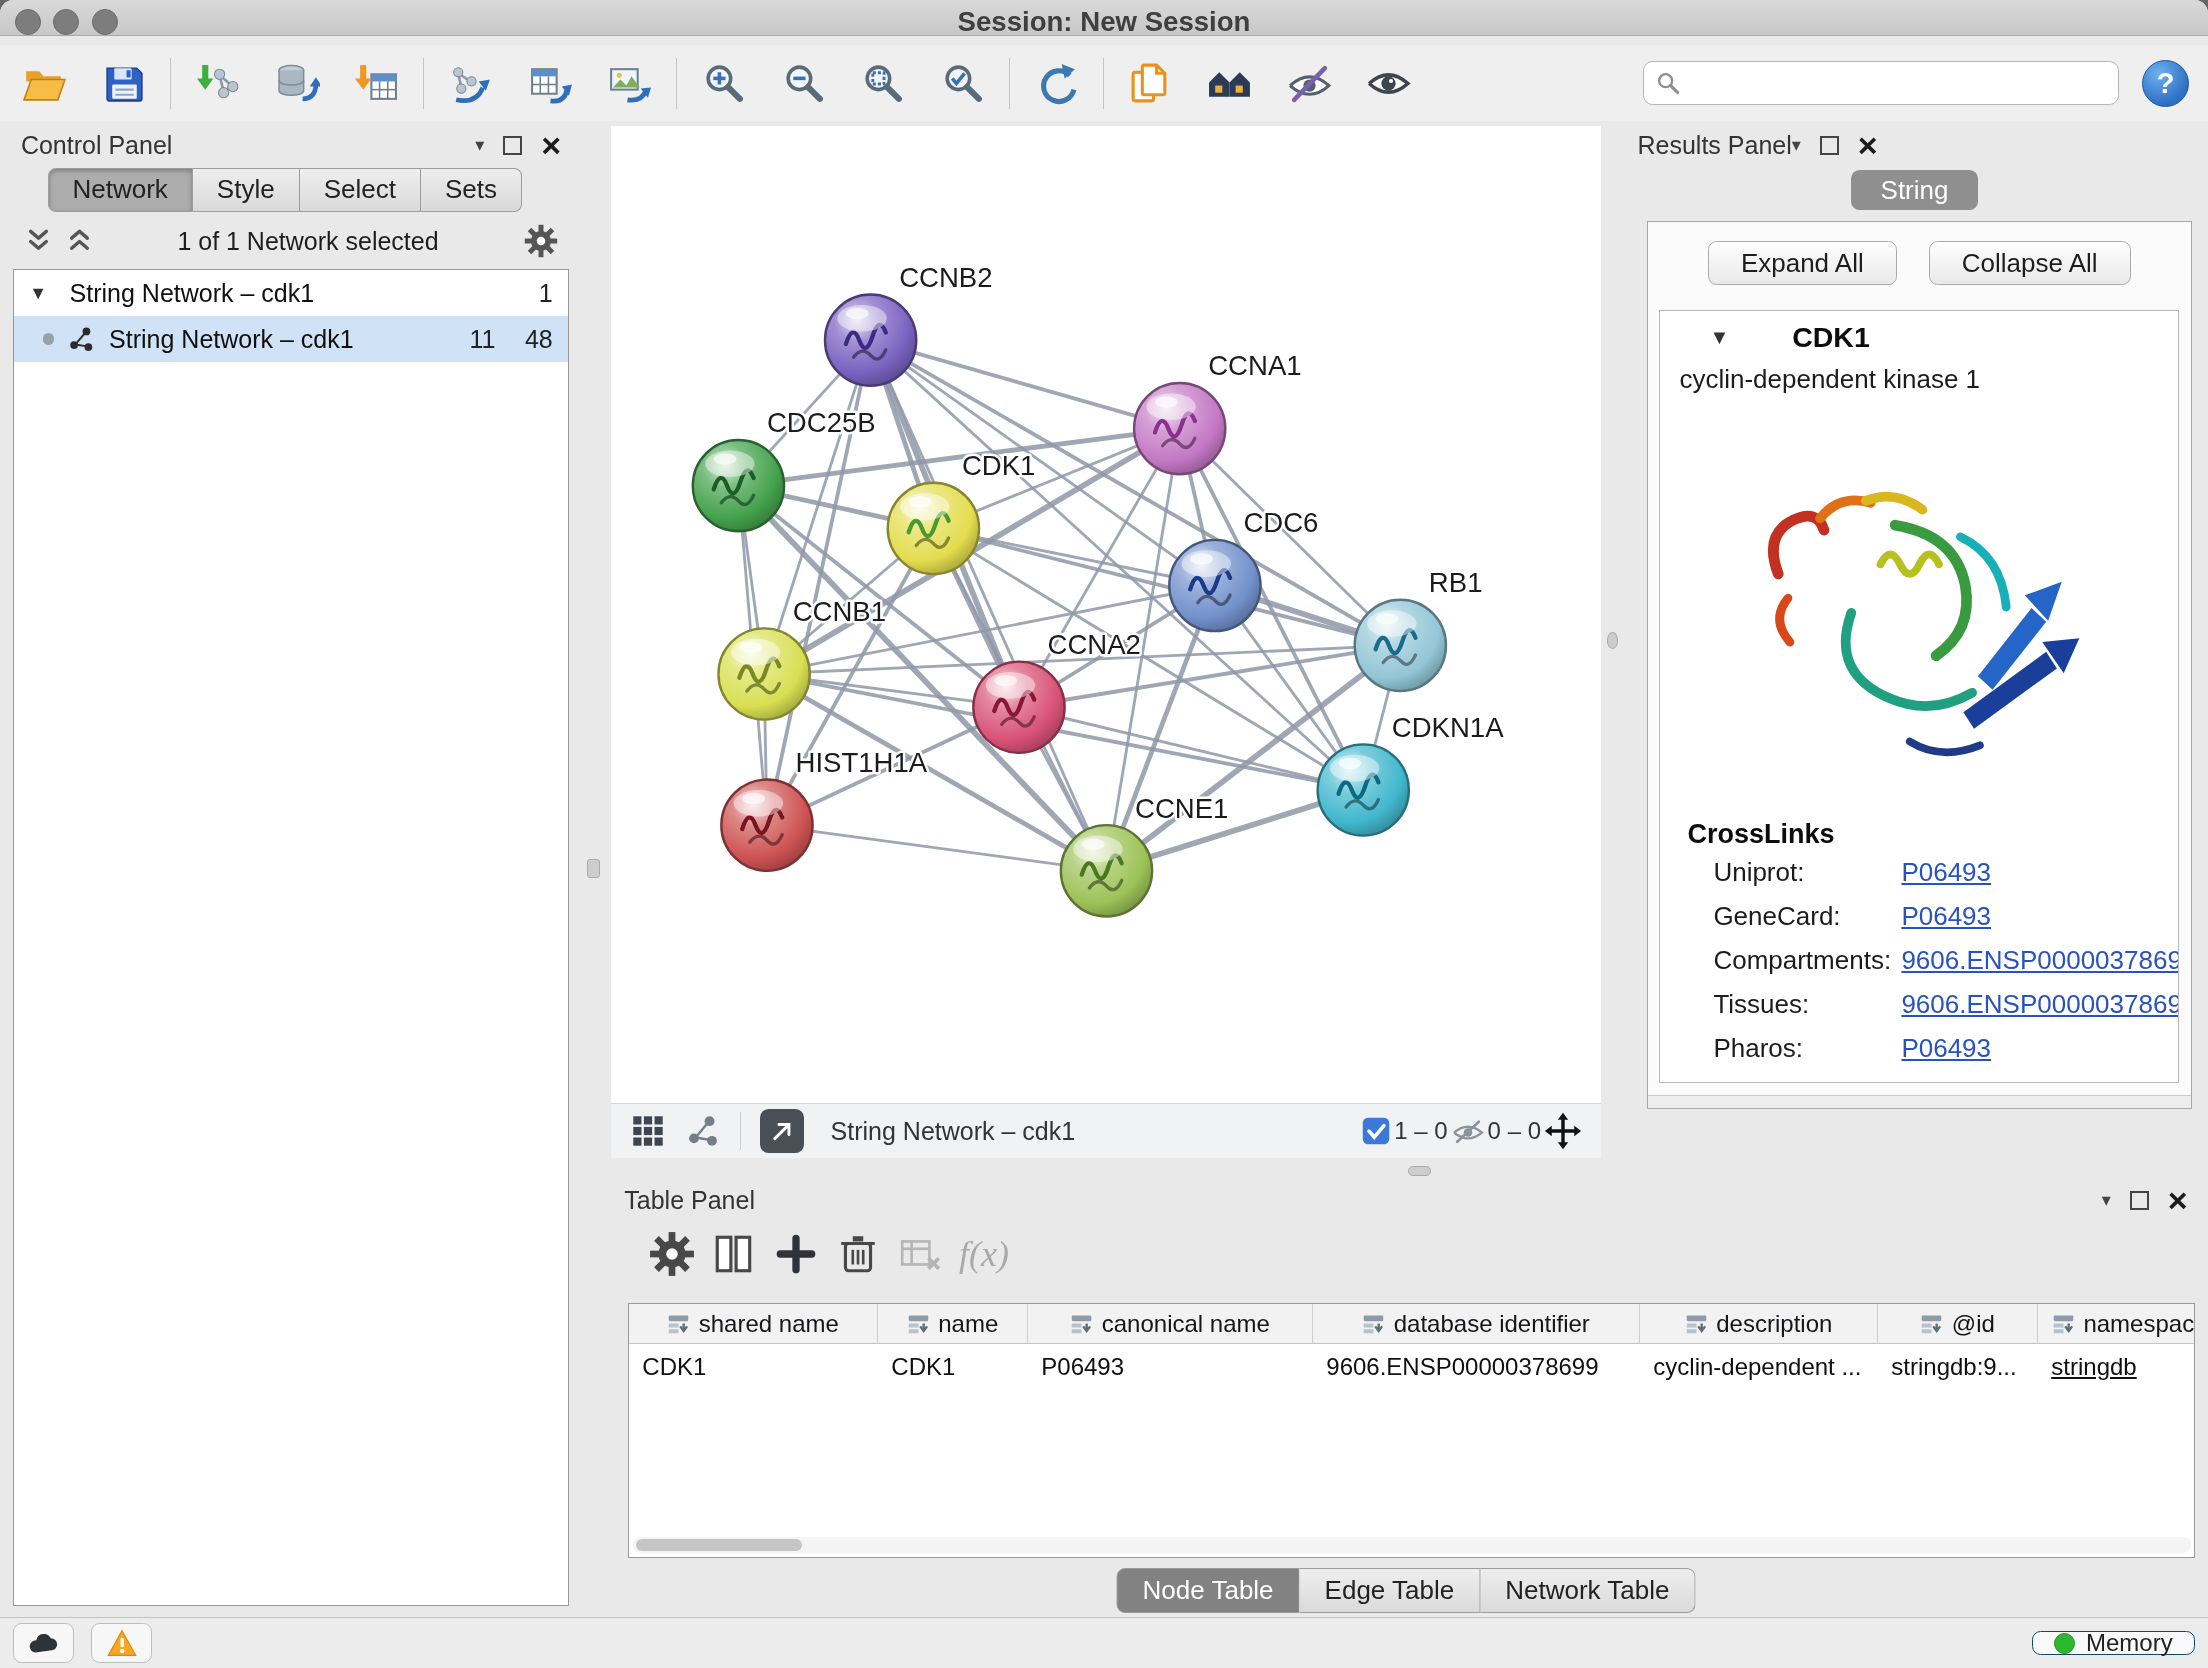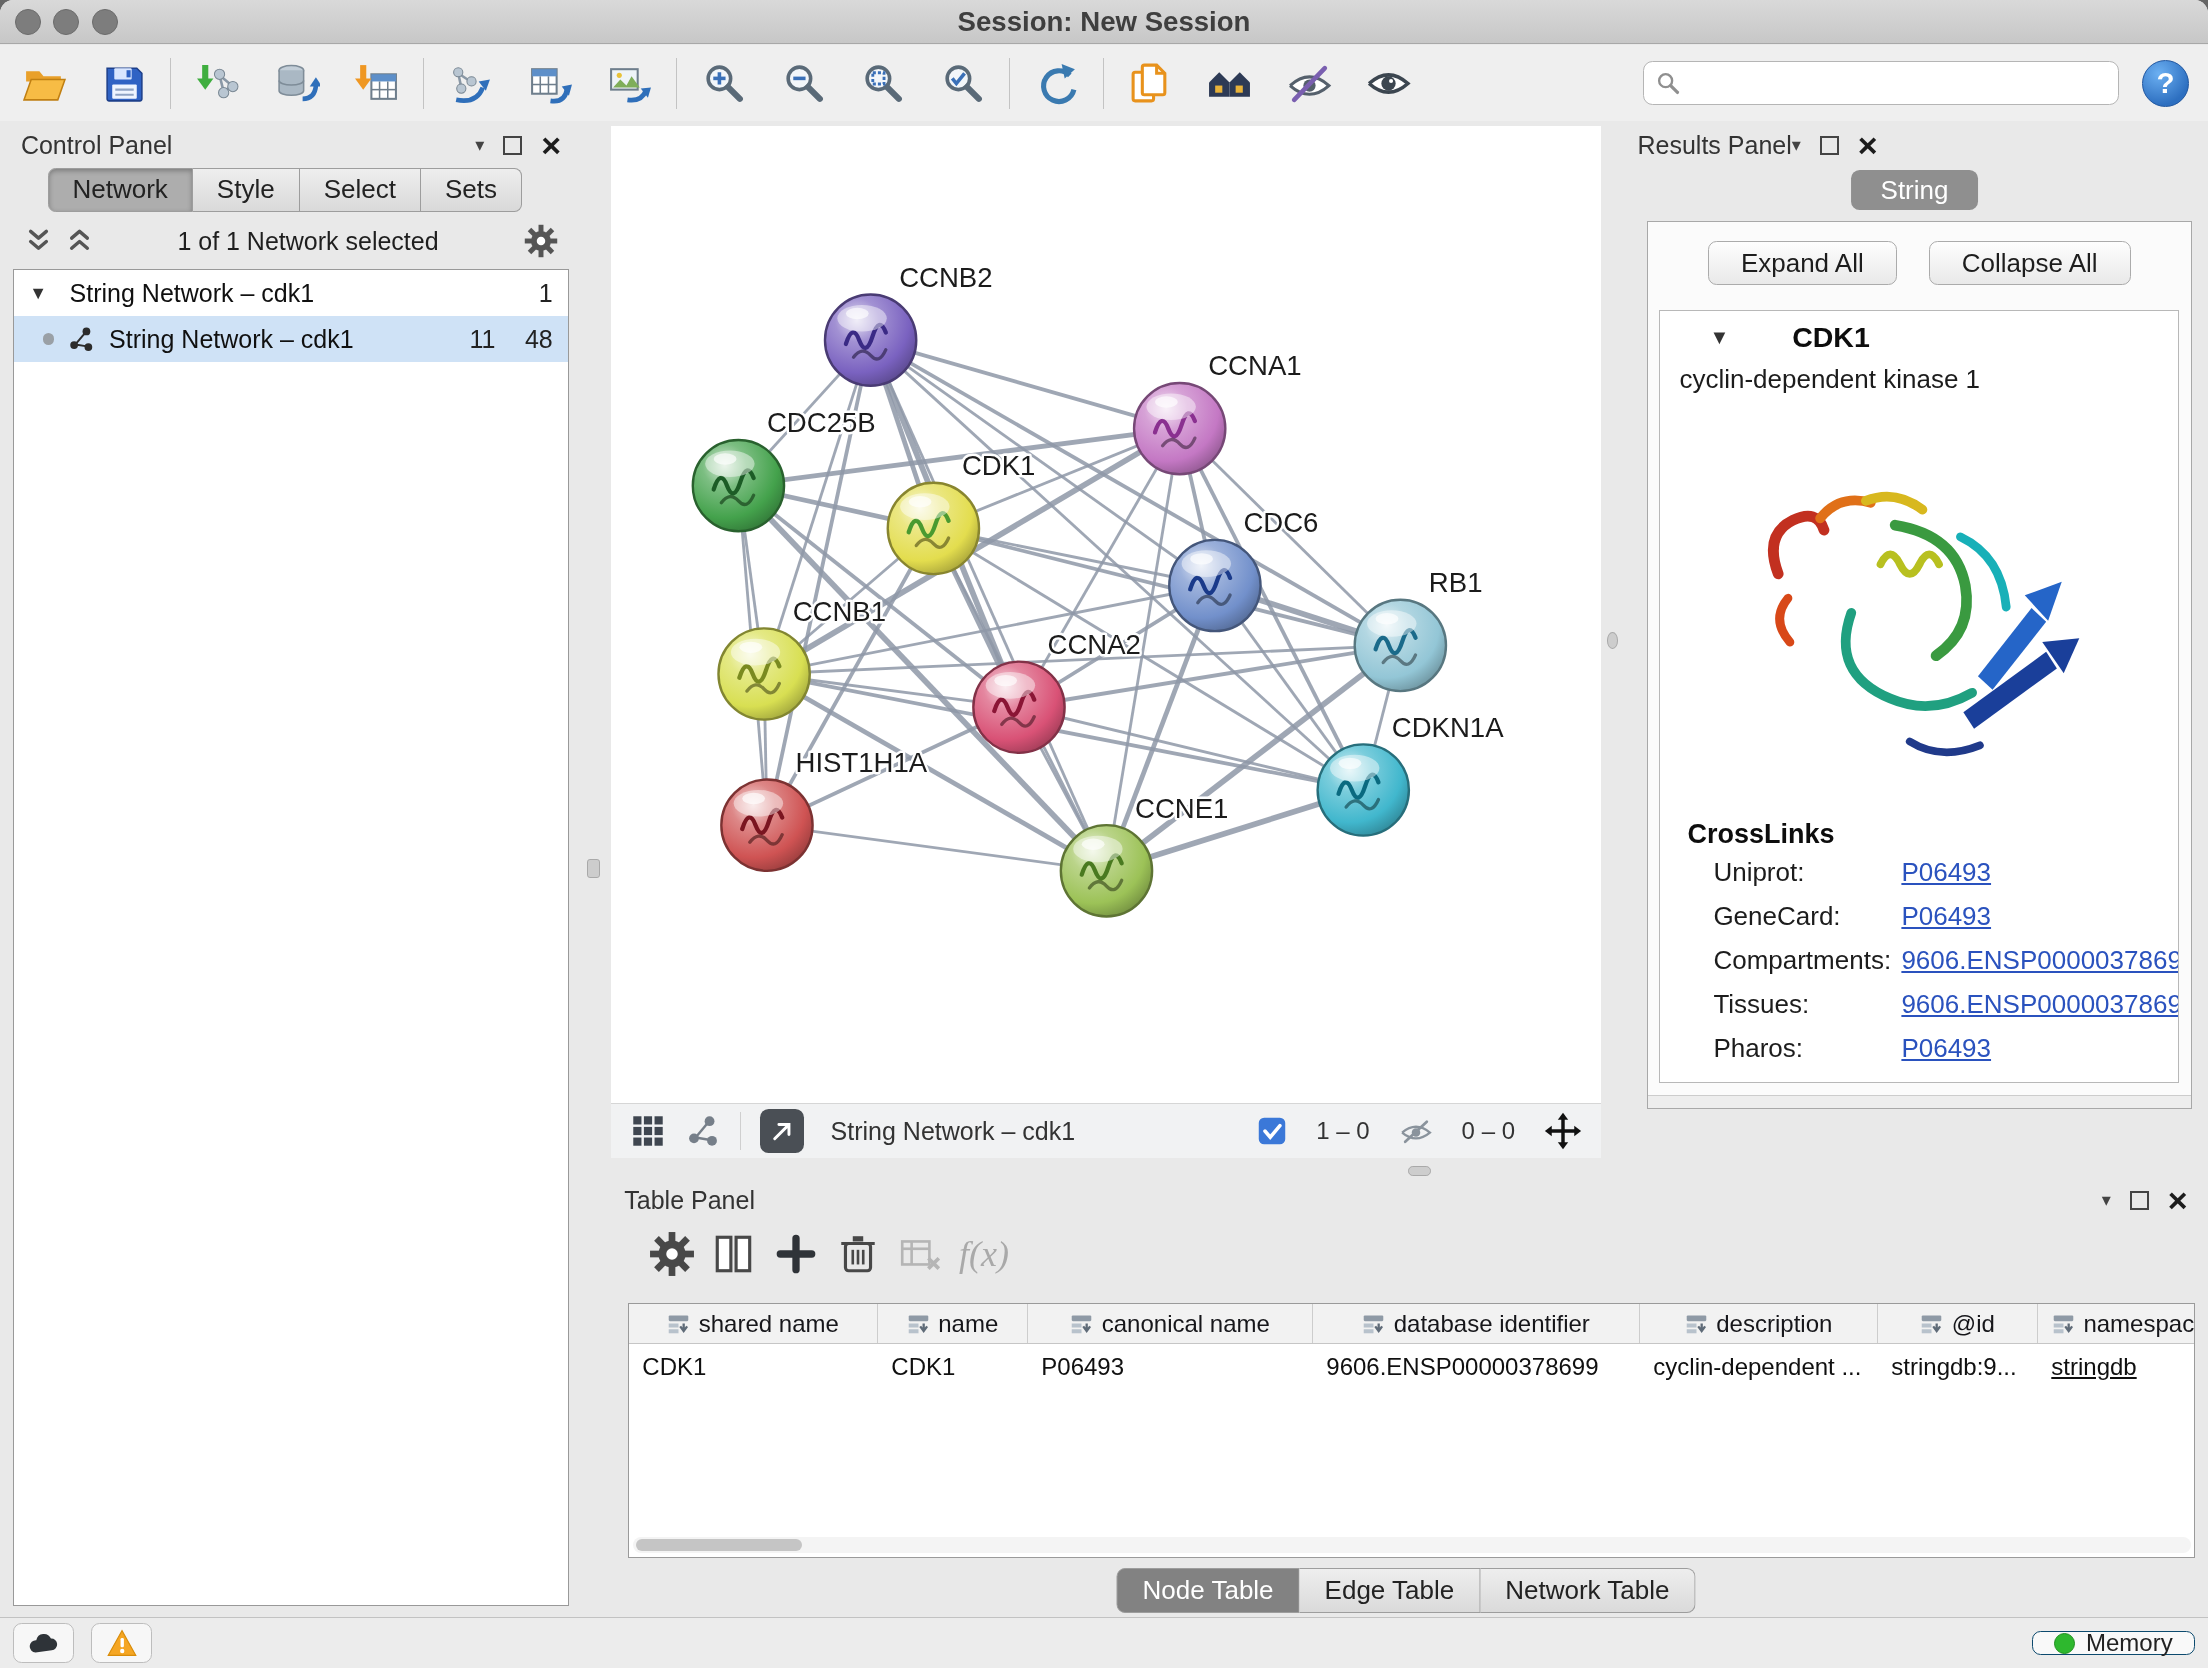--- a/index.html
+++ b/index.html
@@ -1,20 +1,20 @@
 <!DOCTYPE html>
 <html style="font-size:15px"><head>
 <meta charset="utf-8">
 <style>
   *{margin:0;padding:0;box-sizing:border-box}
   html,body{width:2208px;height:1668px;overflow:hidden;font-family:"Liberation Sans",sans-serif;background:#666}
   .window{position:relative;width:2208px;height:1668px;background:#e9e9e9;border-radius:13.3px 13.3px 0 0;overflow:hidden}
 
   
-  .titlebar{position:absolute;top:0;left:0;right:0;height:44px;background:linear-gradient(#d9d9d9,#c7c7c7);border-bottom:1px solid #a8a8a8}
+  .titlebar{position:absolute;top:0;left:0;right:0;height:36px;background:linear-gradient(#d9d9d9,#c7c7c7);border-bottom:1px solid #a8a8a8}
   .traffic{position:absolute;left:15px;top:8.6px;display:flex;gap:12.4px}
   .tl{width:26px;height:26px;border-radius:50%;background:#7d7d7d;border:1px solid #6b6b6b}
   .win-title{width:100%;height:44px;display:flex;align-items:center;justify-content:center;font-size:27.6px;font-weight:bold;color:#3f3f3f}
 
   
   .toolbar{position:absolute;top:45px;left:0;right:0;height:76px;display:flex;align-items:center;padding:0 19px;background:#efefef}
   .tbtn{width:51px;height:59px;border:none;background:transparent;display:flex;align-items:center;justify-content:center;margin-right:28.5px;cursor:pointer}
   .tbtn svg{width:45px;height:45px}
   .tsep{width:1px;height:51px;background:#c3c3c3;margin:0 21px 0 -7.6px}
   .search-box{margin-left:auto;width:476px;height:44px;background:#fff;border:1.4px solid #b5b5b5;border-radius:9.5px;display:flex;align-items:center;padding:0 11.4px;gap:9.5px}
@@ -47,21 +47,21 @@
   .tnum{width:44px;text-align:right;color:#222}
   .tspacer{flex:1}
 
   
   .canvas{position:absolute;left:611px;top:126px;width:990px;height:978px;background:#fff}
   .canvas svg{width:100%;height:100%;display:block}
   .canvas-strip{position:absolute;left:611px;top:1103px;width:990px;height:55px;background:#f1f2f3;border-top:1px solid #d6d6d6;display:flex;align-items:center;padding:0 19px;gap:19px}
   .canvas-strip svg{flex:none}
   .ssep{width:1px;height:38px;background:#cfcfcf}
   .strip-title{font-size:25px;color:#333;margin-left:7.6px}
-  .strip-right{margin-left:auto;display:flex;align-items:center;gap:29px}
+  .strip-right{margin-left:auto;display:flex;align-items:center;gap:3px}
   .strip-count{font-size:24px;color:#333}
   .dark-btn{width:44px;height:44px;background:#4a4f55;border-radius:8.6px;display:flex;align-items:center;justify-content:center;border:none;cursor:pointer}
 
   
   .results-panel{position:absolute;left:1628px;top:126px;width:573px;height:1046px}
   .rp-header{display:flex;align-items:center;height:38px;padding:0 9.5px}
   .string-tab{position:absolute;left:50%;transform:translateX(-50%);top:44px;height:40px;padding:0 30px;background:#8f8f8f;border-radius:8.6px;color:#fff;font-size:26px;display:flex;align-items:center;border:none;cursor:pointer}
   .rp-box{position:absolute;left:19px;right:9.5px;top:95px;bottom:63px;background:#fbfbfb;border:1.4px solid #a8a8a8}
   .rp-buttons{display:flex;justify-content:center;gap:32px;padding:19px 0 21px}
   .btn{height:44px;padding:0 32px;border:1.4px solid #ababab;border-radius:8.6px;background:linear-gradient(#fefefe,#e9e9e9);font-size:26px;color:#1d1d1d;display:flex;align-items:center;cursor:pointer}

